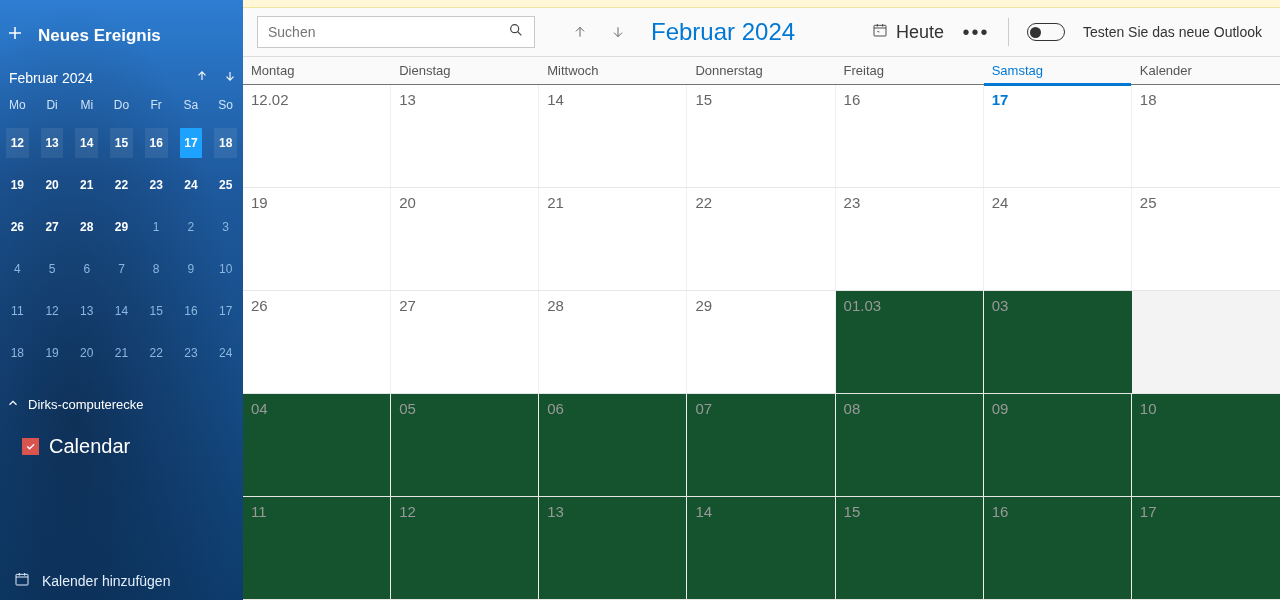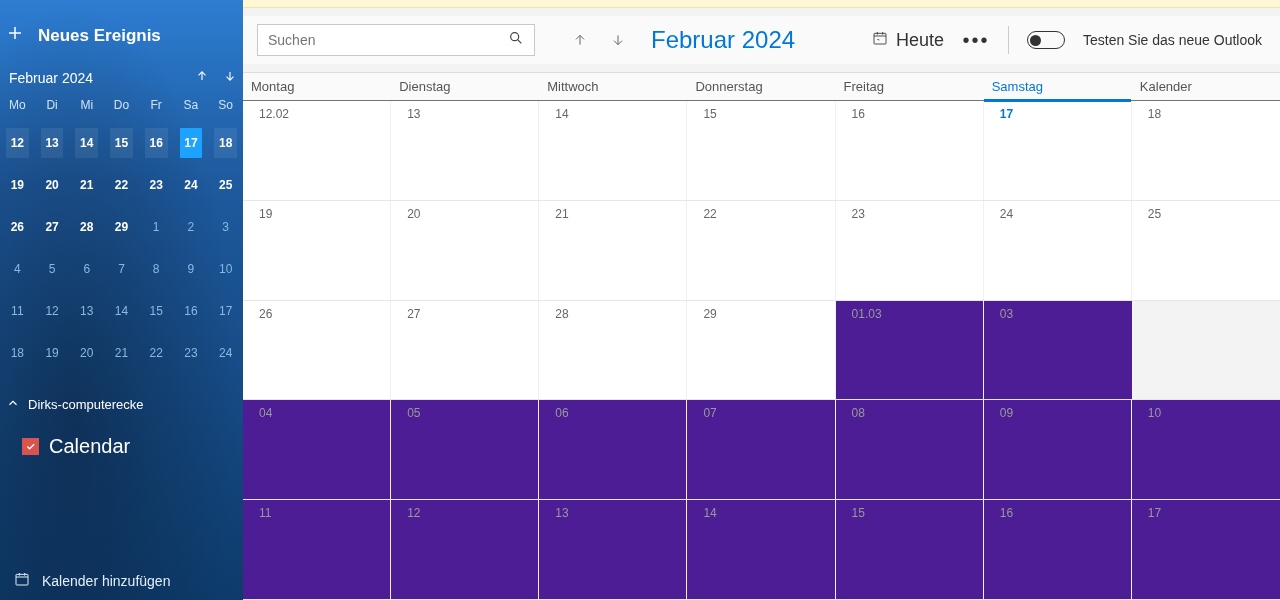--- a/index.html
+++ b/index.html
@@ -29,21 +29,21 @@
     .account svg { width:14px; height:14px; }
 
     .cal-item { margin-top:22px; display:flex; align-items:center; gap:10px; font-size:20px; padding-left:16px; cursor:pointer; }
     .cal-check { width:17px; height:17px; border:2px solid #d9534f; background:#d9534f; display:flex; align-items:center; justify-content:center; }
     .cal-check svg { width:11px; height:11px; stroke:#fff; }
 
     .add-cal { position:absolute; bottom:0; left:0; right:0; display:flex; align-items:center; gap:12px; padding:10px 14px; color:#e4eefb; font-size:14px; cursor:pointer; }
     .add-cal svg { width:16px; height:16px; }
 
     
-    .main { flex:1; display:flex; flex-direction:column; height:600px;gap:8px; }
+    .main { flex:1; display:flex; flex-direction:column; height:600px; }
     .banner { height:8px; background:#fff7d6; border-bottom:1px solid #f0e6a0; }
 
     .toolbar { display:flex; align-items:center; gap:10px; padding:8px 14px; background:#fafafa; }
     .search { display:flex; align-items:center; border:1px solid #c8c8c8; background:#fff; width:278px; height:32px; padding:0 10px; }
     .search input { border:none; outline:none; flex:1; font-size:14px; color:#666; background:transparent; }
     .search svg { width:16px; height:16px; stroke:#444; }
 
     .tb-center { flex:1; display:flex; align-items:center; justify-content:flex-start; gap:16px; padding-left:24px; }
     .nav-arrow { width:22px; cursor:pointer; display:flex; justify-content:center; }
     .nav-arrow svg { width:16px; height:16px; stroke:#666; stroke-width:1.5; }
@@ -58,23 +58,23 @@
     .toggle .knob { width:11px; height:11px; background:#333; border-radius:50%; }
     .try-label { font-size:14px; color:#333; padding-right:4px; }
 
     
     .grid { flex:1; display:flex; flex-direction:column; border-top:1px solid #ddd; }
     .dow-row { display:grid; grid-template-columns: repeat(7,1fr); background:#fafafa; }
     .dow-row .cell { font-size:13px; color:#555; padding:6px 8px; border-bottom:1px solid #737373; }
     .dow-row .cell.today-col { color:#0078d4; font-weight:400; position:relative; }
     .weeks { flex:1; display:flex; flex-direction:column; }
     .week { flex:1; display:grid; grid-template-columns: repeat(7,1fr); border-bottom:1px solid #e6e6e6; }
-    .day-cell { padding:6px 16px; font-size:12px; color:#666; border-right:1px solid #f0f0f0; cursor:pointer; background:#fff; position:relative; }
+    .day-cell { padding:6px 8px; font-size:15px; color:#666; border-right:1px solid #f0f0f0; cursor:pointer; background:#fff; position:relative; }
     .day-cell:last-child { border-right:none; }
-    .day-cell.other-month { background:#4c1d95; color:#999; }
+    .day-cell.other-month { background:#14532d; color:#999; }
     .day-cell.today { color:#0078d4; font-weight:600; }
     .today-bar { position:absolute; top:-2px; left:0; right:0; height:3px; background:#0078d4; }
   </style>
 </head>
 <body>
 
 <div class="sidebar">
   <div class="new-event">
     <span><svg viewBox="0 0 24 24" fill="none" stroke="#fff" stroke-width="2">
           <path d="M12 4v16M4 12h16"></path>

